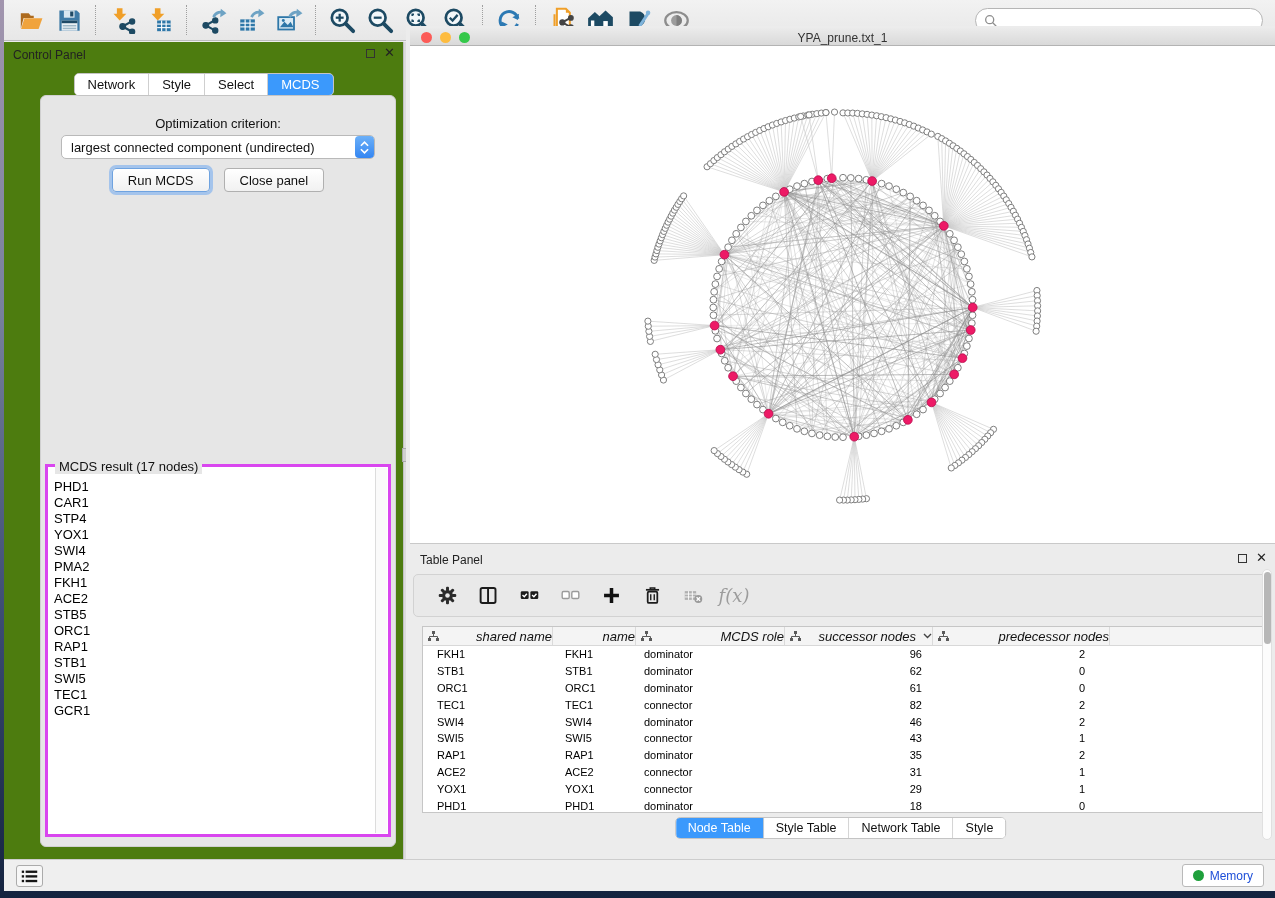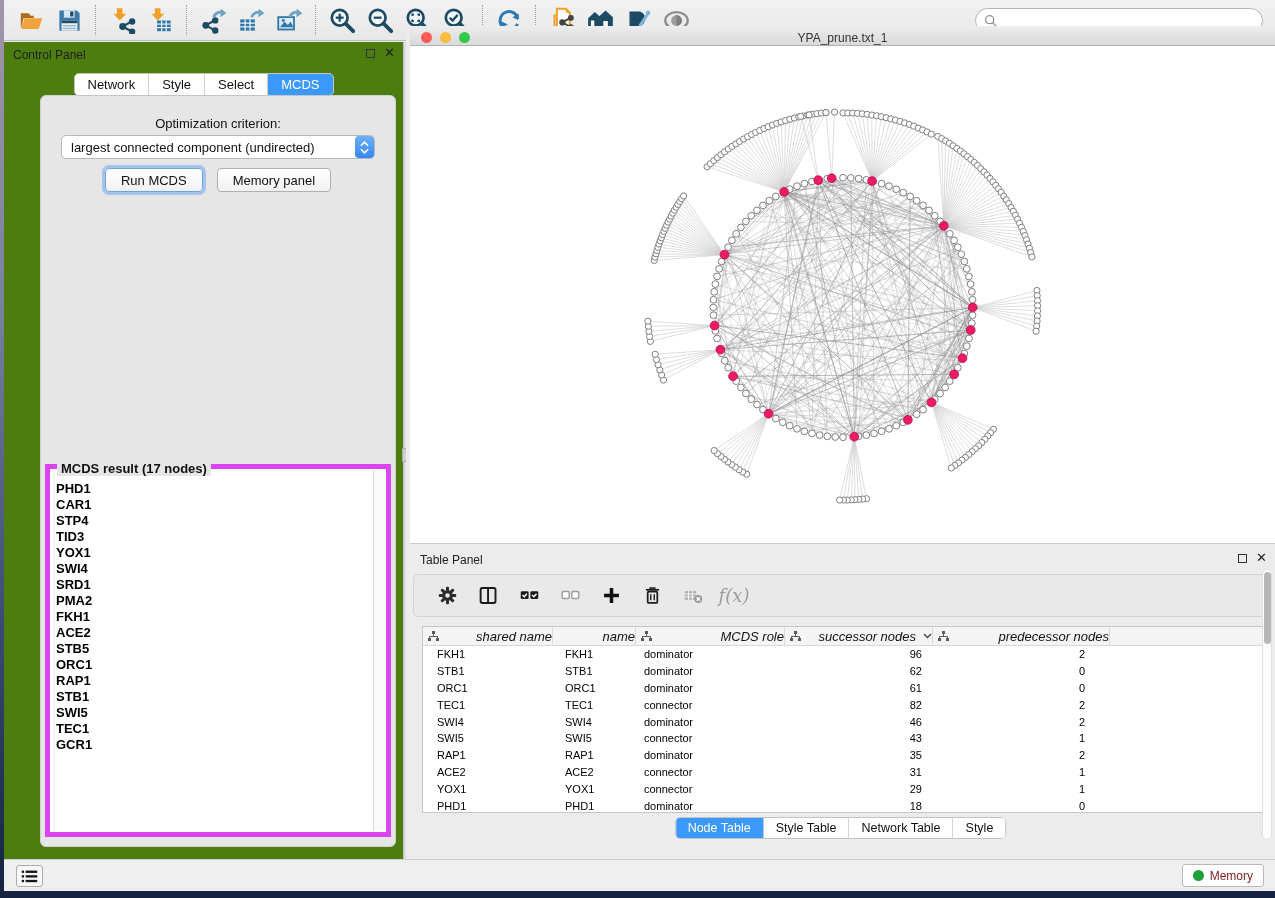--- a/index.html
+++ b/index.html
@@ -44,21 +44,21 @@
   .cp-select .val { flex:1; font-size:13px; padding-left:9px; color:#111; white-space:nowrap; }
   .cp-select .stepper { width:19px; height:22px; margin-right:0px; border-radius:4px;
     background:linear-gradient(180deg,#6cb0f8,#3486f2); display:flex; flex-direction:column;
     align-items:center; justify-content:center; gap:1px; }
   .cp-select .stepper svg { width:9px; height:6px; }
   .btn-row { position:absolute; top:72px; width:100%; display:flex; justify-content:center; gap:14px; }
   .btn { height:24px; padding:0 15px; font-size:13px; color:#111; background:linear-gradient(180deg,#ffffff,#f1f1f1);
     border:1px solid #b0b0b0; border-radius:4px; }
   .btn.focusring { border-color:#6fa3e0; box-shadow:0 0 0 3px rgba(110,168,240,.55); }
 
-  .fieldset { position:absolute; left:4px; right:4px; top:368px; bottom:9px; border:5px solid #d946ef; background:#fff;font-weight:bold; }
+  .fieldset { position:absolute; left:4px; right:4px; top:368px; bottom:9px; border:3px solid #d946ef; background:#fff; }
   .legend { position:absolute; top:-8px; left:7px; background:#e6e6e6; padding:0 4px; font-size:13px; color:#111; }
   .mcds-list { position:absolute; inset:1px 13px 1px 1px; overflow:hidden; padding-top:11px; }
   .mcds-list .li { font-size:13px; line-height:16px; padding-left:5px; color:#000; }
   .list-scroll { position:absolute; top:1px; bottom:1px; right:1px; width:12px; background:#fafafa; border-left:1px solid #dcdcdc; }
 
   
   .rcol { position:absolute; left:402px; top:26px; width:869px; height:817px; background:#ececec; }
   .vdivider { position:absolute; left:399px; top:42px; width:3px; height:817px; background:#dcdcdc; border-left:1px solid #c2c2c2;}
   .vdivider .thumb { position:absolute; left:-2px; top:406px; width:7px; height:14px; background:#cfcfcf; border:1px solid #aaa; }
 
@@ -94,21 +94,21 @@
   .tbl-vscroll .thumb { position:absolute; left:0.5px; top:2px; width:7px; height:72px; background:#b7b7b7; border-radius:4px; }
 
   .tp-tabs { position:absolute; top:270px; left:50%; transform:translateX(-50%); }
   .tp-tabs .tab { font-size:12.5px; padding:3px 12px; }
 
   
   .statusbar { position:absolute; left:0; right:0; bottom:0; height:32px; background:#efefef; border-top:1px solid #cdcdcd; }
   .list-btn { position:absolute; left:12px; top:5px; width:27px; height:22px; background:#f7f7f7;
     border:1px solid #ababab; border-radius:3px; display:flex; align-items:center; justify-content:center; }
   .memory-btn { position:absolute; right:11px; top:4px; height:23px; background:#fff; border:1px solid #b9b9b9;
-    border-radius:3px; display:flex; align-items:center; gap:6px; padding:0 10px; font-size:12px; color:#7f1d1d; }
+    border-radius:3px; display:flex; align-items:center; gap:6px; padding:0 10px; font-size:12px; color:#1d4ed8; }
   .memdot { width:11px; height:11px; border-radius:50%; background:#1fa03c; }
 </style>
 </head>
 <body>
 
 <div class="app">
 
   <div class="toolbar" id="main-toolbar">
       <button class="tb-btn">
         <svg viewBox="0 0 24 24">
@@ -298,32 +298,30 @@
           <svg viewBox="0 0 10 6">
               <path d="M1 5l4-4 4 4" fill="none" stroke="#fff" stroke-width="1.8"></path>
             </svg>
           <svg viewBox="0 0 10 6">
               <path d="M1 1l4 4 4-4" fill="none" stroke="#fff" stroke-width="1.8"></path>
             </svg>
         </span>
       </div>
       <div class="btn-row">
         <button class="btn focusring">Run MCDS</button>
-        <button class="btn">Memory panel</button>
+        <button class="btn">Close panel</button>
       </div>
       <div class="fieldset">
         <span class="legend">MCDS result (17 nodes)</span>
         <div class="mcds-list" id="mcds-list">
             <div class="li">PHD1</div>
             <div class="li">CAR1</div>
             <div class="li">STP4</div>
-            <div class="li">TID3</div>
             <div class="li">YOX1</div>
             <div class="li">SWI4</div>
-            <div class="li">SRD1</div>
             <div class="li">PMA2</div>
             <div class="li">FKH1</div>
             <div class="li">ACE2</div>
             <div class="li">STB5</div>
             <div class="li">ORC1</div>
             <div class="li">RAP1</div>
             <div class="li">STB1</div>
             <div class="li">SWI5</div>
             <div class="li">TEC1</div>
             <div class="li">GCR1</div>

